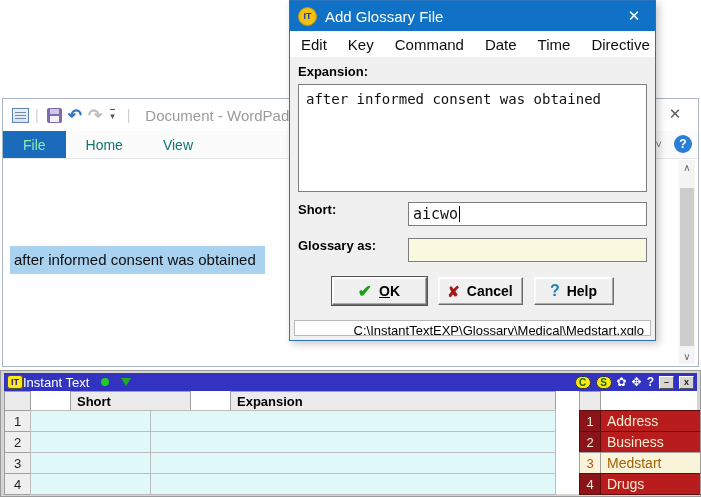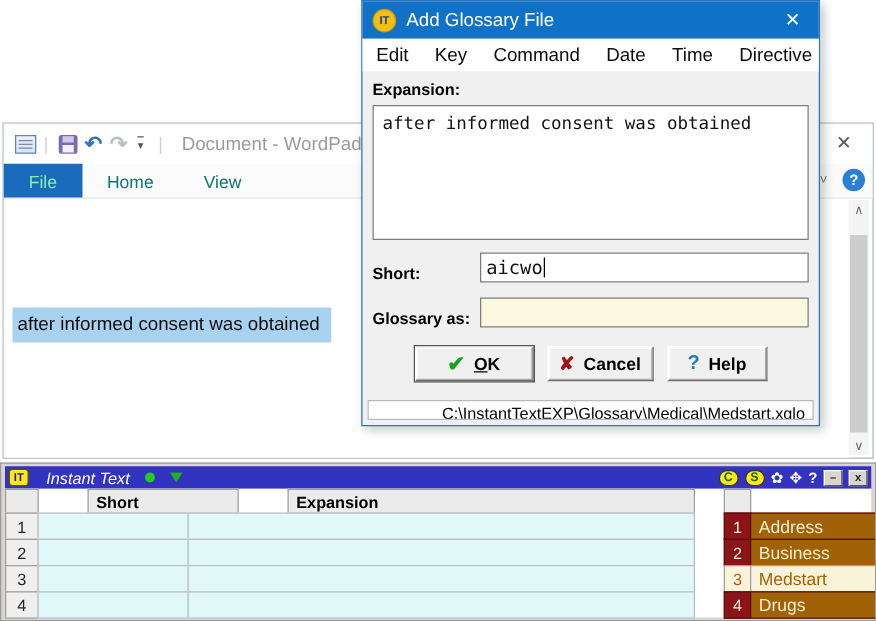--- a/index.html
+++ b/index.html
@@ -61,21 +61,21 @@
       justify-content:center; font-size:15px; color:#fff; }
   .dlg-menubar { height:26px; background:#fff; display:flex; align-items:center; padding-left:11px;
       font-size:15px; color:#0d0d0d; }
   .menu-item { margin-right:21px; }
   .dlg-body { padding:7px 8px 0 8px; }
   .dlg-label { font-weight:bold; font-size:13px; color:#000; }
   .expansion-box {
     margin-top:5px; height:108px; background:#fff; border:1px solid #7d7d7d;
     font-family:"DejaVu Sans Mono", monospace; font-size:14px; color:#111; padding:6px 7px;
   }
-  .field-row { display:flex; align-items:flex-end; margin-top:10px; }
+  .field-row { display:flex; align-items:flex-start; margin-top:10px;gap:24px; }
   .field-label { width:86px; font-weight:bold; font-size:13px; }
   .text-field { flex:1; height:24px; background:#fff; border:1px solid #7d7d7d;
       font-family:"DejaVu Sans Mono", monospace; font-size:15px; color:#111;
       display:flex; align-items:center; padding:0 4px; }
   .text-field.yellow { background:#fbf8e0; }
   .caret { width:1px; height:16px; background:#000; margin-left:1px; }
   .dlg-buttons { display:flex; justify-content:center; gap:11px; margin-top:15px; }
   .btn {
     height:28px; background:#f0f0f0; font-size:14px; font-weight:bold; color:#000;
     border:1px solid; border-color:#ffffff #6d6d6d #6d6d6d #ffffff;
@@ -96,21 +96,21 @@
   }
 
   
   .itpanel {
     position:absolute; left:0; top:370px; width:701px; height:127px;
     background:#d8d5d0; border:1px solid #9a9a9a; padding:2px 3px 6px 3px; overflow:hidden;
   }
   .it-titlebar { height:18px; background:#3333c2; display:flex; align-items:center; padding:0 3px; color:#fff; }
   .it-sq { width:16px; height:14px; background:#ffe81a; border:1px solid #55550f; border-radius:3px;
       color:#20208e; font-weight:bold; font-size:9px; display:flex; align-items:center; justify-content:center; }
-  .it-name { margin-left:14px; font-size:13px;font-style:italic; }
+  .it-name { margin-left:0; font-size:13px; }
   .green-dot { width:8px; height:8px; border-radius:50%; background:#21cc21; margin-left:12px; }
   .green-tri { width:0; height:0; border-left:5px solid transparent; border-right:5px solid transparent;
       border-top:8px solid #1fae1f; margin-left:12px; }
   .it-right { margin-left:auto; display:flex; align-items:center; gap:5px; }
   .oval-badge { background:#ffe81a; border:1px solid #333; border-radius:8px; min-width:16px; height:13px;
       color:#0a6b0a; font-weight:bold; font-size:10px; display:flex; align-items:center; justify-content:center;
       padding:0 2px; }
   .tb-glyph { color:#fff; font-size:12px; line-height:1; }
   .tb-q { color:#fff; font-size:12px; font-weight:bold; }
   .win-box { width:15px; height:13px; background:#d8d5d0; border:1px solid;
@@ -126,21 +126,21 @@
   .num-cell { width:27px; background:#efefef; justify-content:center; color:#222; }
   .hdr-cell { background:#ebebeb; font-weight:bold; color:#000; padding-left:6px; }
   .short-col { width:121px; }
   .exp-col { flex:1; }
   .data-cell { background:#e0f8f8; border-color:#bdbdbd; }
 
   .gl-table { position:absolute; left:576px; top:1px; width:121px; }
   .gl-num { width:22px; justify-content:center; }
   .gl-name { flex:1; padding-left:6px; }
   .gl-row-norm .gl-num  { background:#8a1418; color:#f3edd2; border-color:#5e0d0f; }
-  .gl-row-norm .gl-name { background:#a16207; color:#f3edd2; border-color:#5e0d0f; font-size:14px; }
+  .gl-row-norm .gl-name { background:#b91c1c; color:#f3edd2; border-color:#5e0d0f; font-size:14px; }
   .gl-row-sel .gl-num  { background:#f8f3d9; color:#b0541e; border-color:#9f9f9f; }
   .gl-row-sel .gl-name { background:#f8f3d9; color:#a16207; border-color:#9f9f9f; font-size:14px; }
 </style>
 </head>
 <body>
 
 <div class="canvas">
 
   <div class="wordpad">
     <div class="wp-titlebar">

